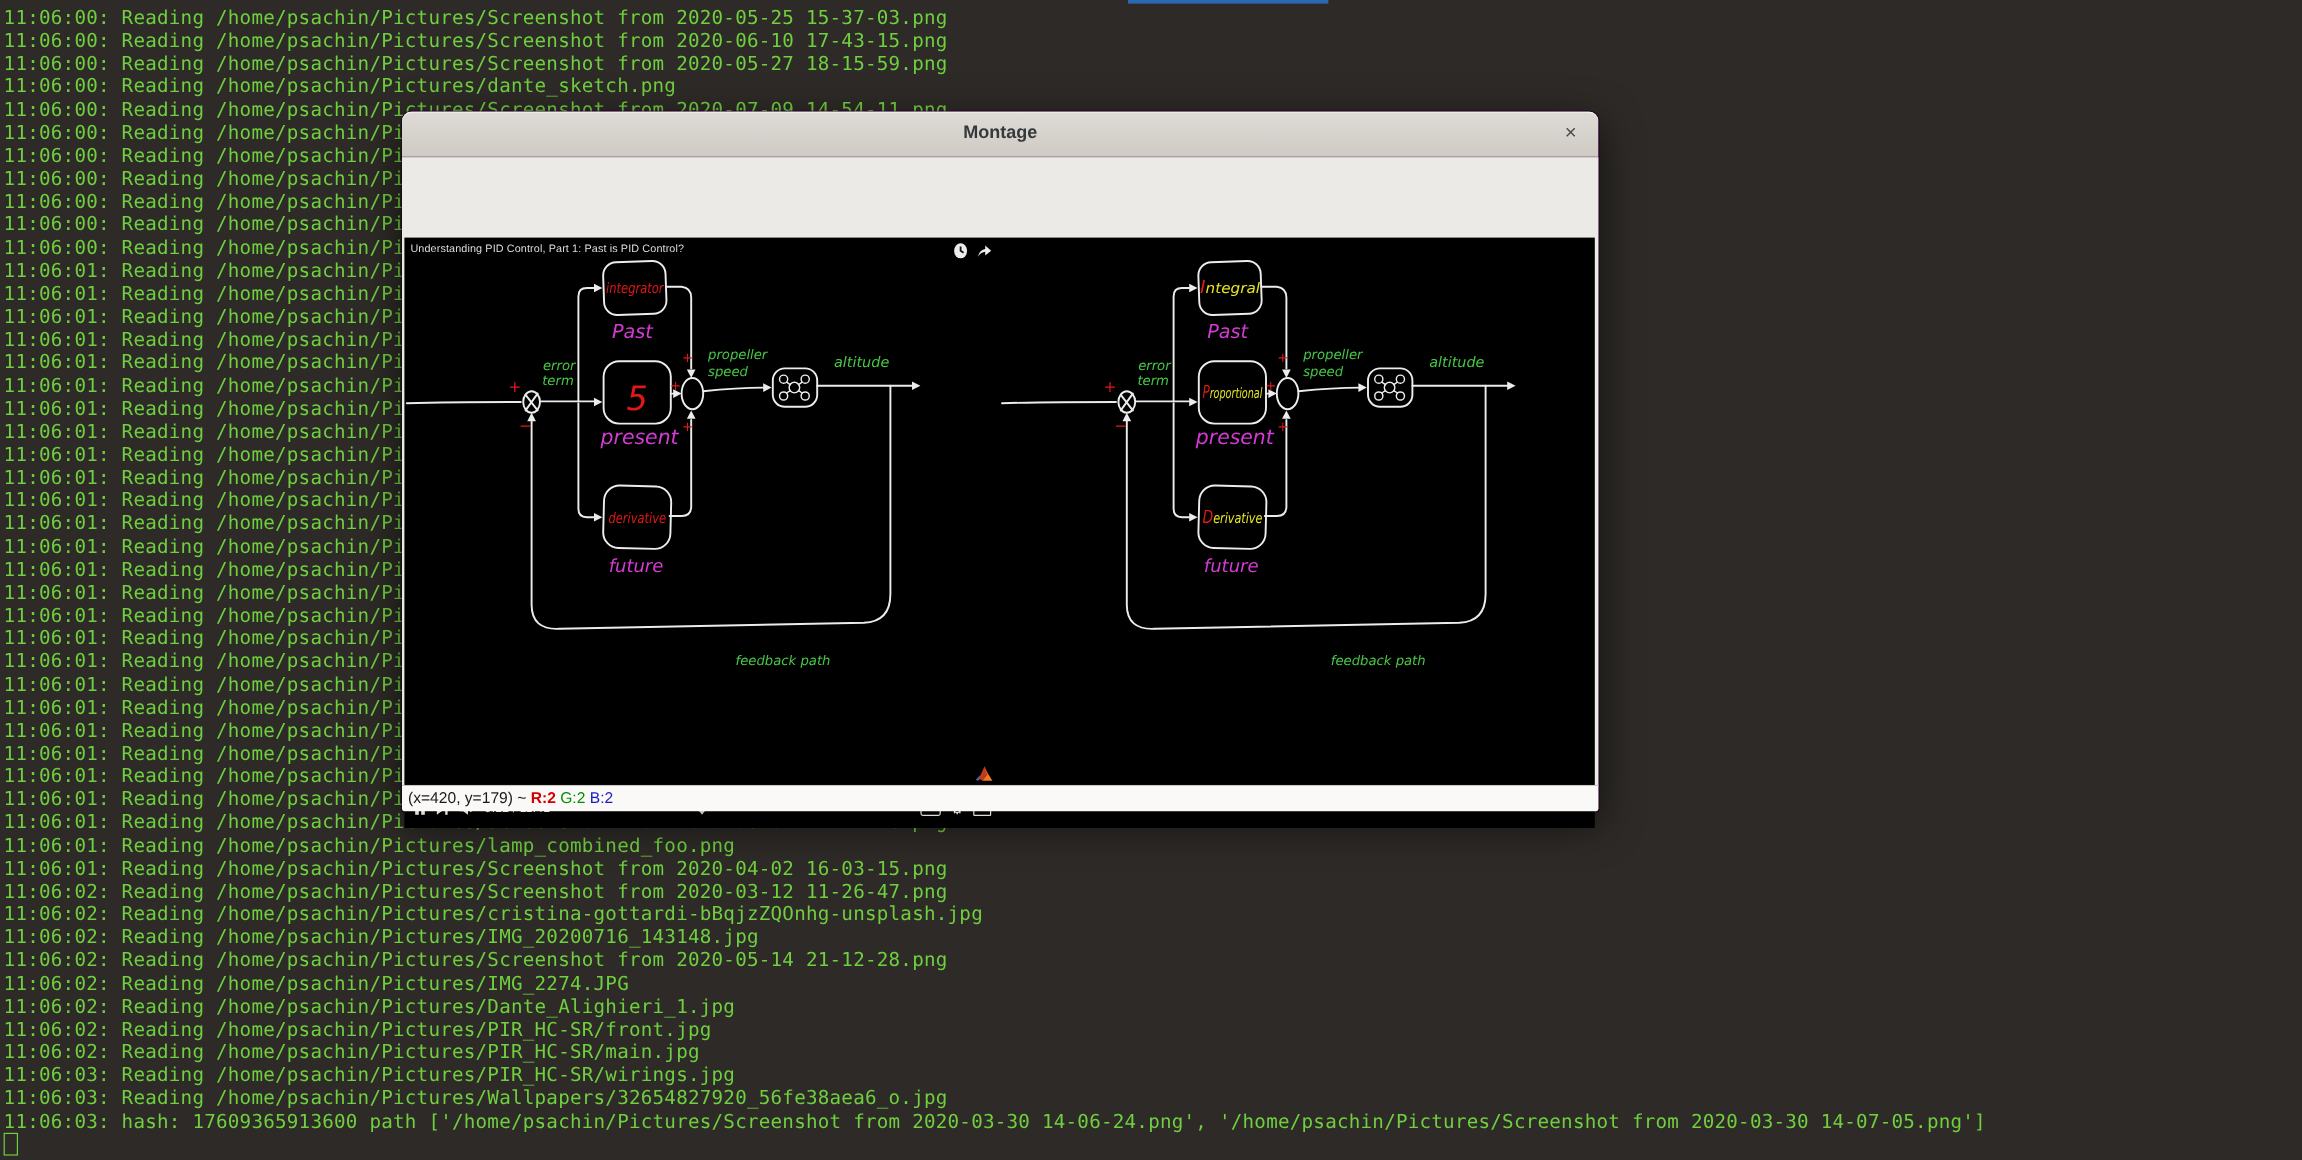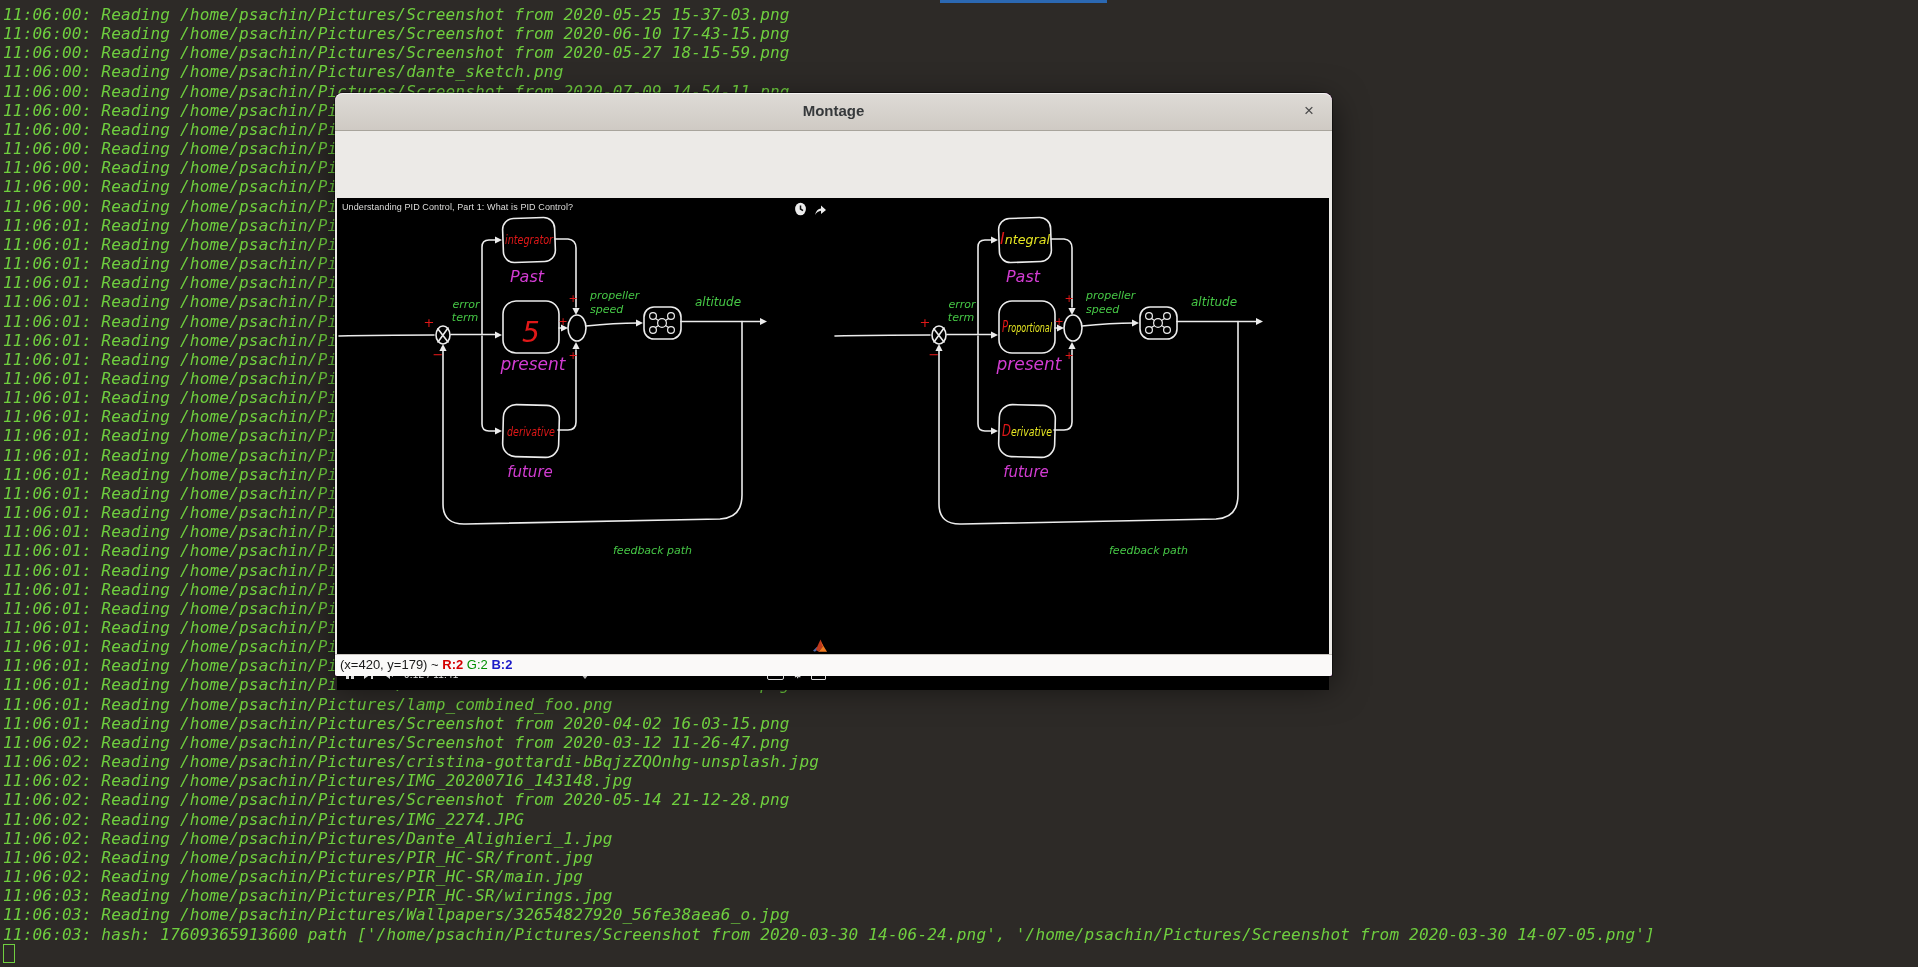--- a/index.html
+++ b/index.html
@@ -3,21 +3,21 @@
 <meta charset="utf-8">
 <style>
   html,body{margin:0;padding:0;background:#2d2a27;}
   body{position:relative;width:1918px;height:967px;overflow:hidden;
        font-family:"Liberation Sans",sans-serif;}
 
   
   #terminal{position:absolute;inset:0;padding:5px 0 0 3px;
     font-family:"DejaVu Sans Mono",monospace;font-size:16px;line-height:19.17px;
     letter-spacing:.2px;white-space:pre;}
-  .tline{height:19.17px;font-style:italic;}
+  .tline{height:19.17px;}
   #cursor{position:absolute;left:3px;top:944px;width:10px;height:17px;
     border:1px solid;}
 
   
   #accent{position:absolute;left:940px;top:0;width:167px;height:3px;}
 
   
   #win{position:absolute;left:335px;top:93px;width:997px;height:583px;
     border-radius:8px 8px 2px 2px;
     box-shadow:0 10px 34px rgba(0,0,0,.6),0 0 0 1px rgba(0,0,0,.45);
@@ -127,21 +127,21 @@
     <text x="253" y="115" font-size="11" fill="#46c846">speed</text>
     <text x="358" y="108" font-size="12" fill="#46c846">altitude</text>
     <text x="276" y="356" font-size="11" fill="#46c846">feedback path</text>
     <text x="92" y="129" font-size="13" fill="#e01818" text-anchor="middle">+</text>
     <text x="101" y="161" font-size="13" fill="#e01818" text-anchor="middle">−</text>
     <text x="226" y="127" font-size="11" fill="#e01818" text-anchor="middle">+</text>
     <text x="236" y="104" font-size="11" fill="#e01818" text-anchor="middle">+</text>
     <text x="236" y="161" font-size="11" fill="#e01818" text-anchor="middle">+</text>
   </g>
           </svg>
-          <div class="vtitle">Understanding PID Control, Part 1: What is PID Control?</div>
+          <div class="vtitle">Understanding PID Control, Part 1: Past is PID Control?</div>
           <div class="topicons">
       <span><svg width="13" height="14" viewBox="0 0 13 14">
                 <ellipse cx="6.5" cy="7" rx="5.4" ry="6.3" fill="#ececec"></ellipse>
                 <path d="M6.5,3.4 V7 L9,8.6" stroke="#111" stroke-width="1.5" fill="none"></path>
               </svg></span>
       <span><svg width="13" height="13" viewBox="0 0 13 13">
                 <path d="M1,12 C2,8 4,6 7,5.6 V2.5 L12,7 L7,11 V7.8 C4.5,8 2.5,9.6 1,12 Z" fill="#ececec"></path>
               </svg></span>
     </div>
           <div class="ytwrap">
@@ -241,14 +241,14 @@
   </g>
           </svg>
           <span class="mlogo" style="right:4px;bottom:8px"><svg width="15" height="16" viewBox="0 0 16 16">
   <polygon points="0,13 4,9 6,11 2,14" fill="#4a67a8"></polygon>
   <polygon points="3,12 8,1 11,8 6,14" fill="#c03a1d"></polygon>
   <polygon points="8,3 15,14 6,14 10.5,8.5" fill="#ef7b21"></polygon>
             </svg></span>
         </div>
       </div>
   </div>
-  <div id="statusbar" style="color: rgb(26, 26, 26);"><span>(x=420, y=179) ~ </span><span style="color: rgb(212, 0, 0); font-weight: bold;">R:2</span><span> </span><span style="color: rgb(0, 143, 0); margin-top: 18px;">G:2</span><span> </span><span style="color: rgb(26, 26, 200); font-weight: bold;">B:2</span></div>
+  <div id="statusbar" style="color: rgb(26, 26, 26);"><span>(x=420, y=179) ~ </span><span style="color: rgb(212, 0, 0); font-weight: bold;">R:2</span><span> </span><span style="color: rgb(0, 143, 0); margin-top: 18px;">G:2</span><span> </span><span style="color: rgb(26, 26, 200);">B:2</span></div>
 </div>
 
 </body></html>

